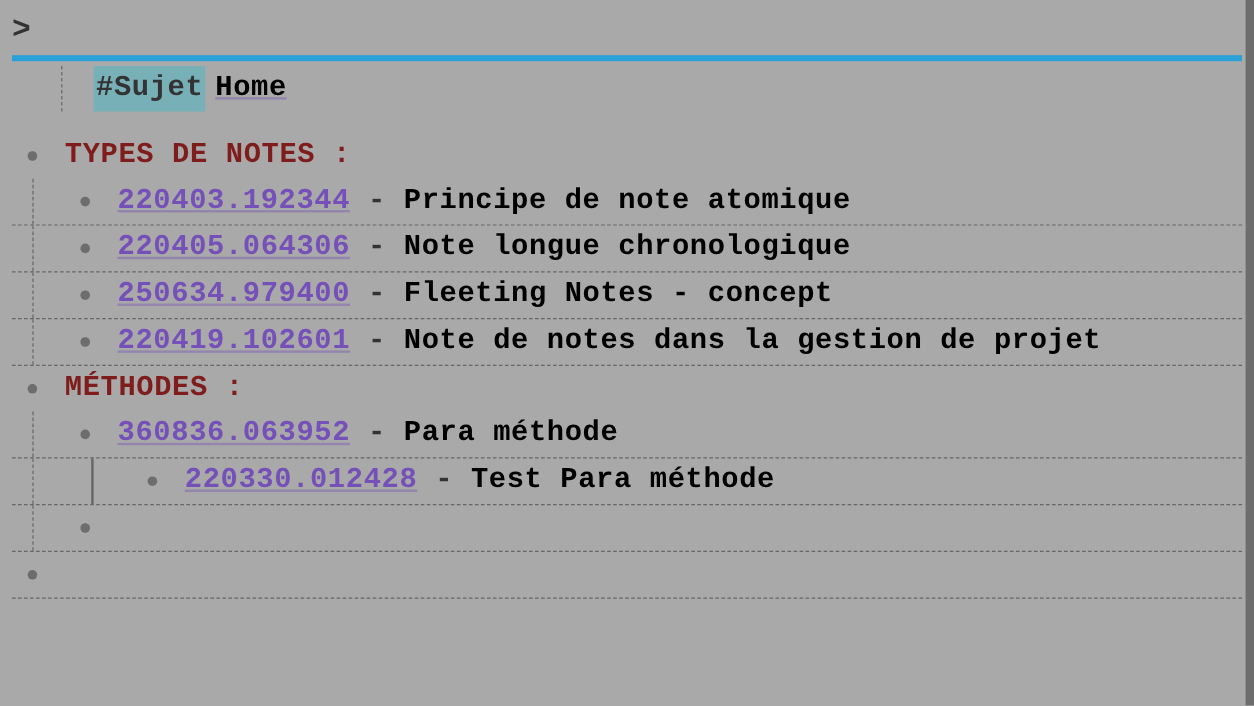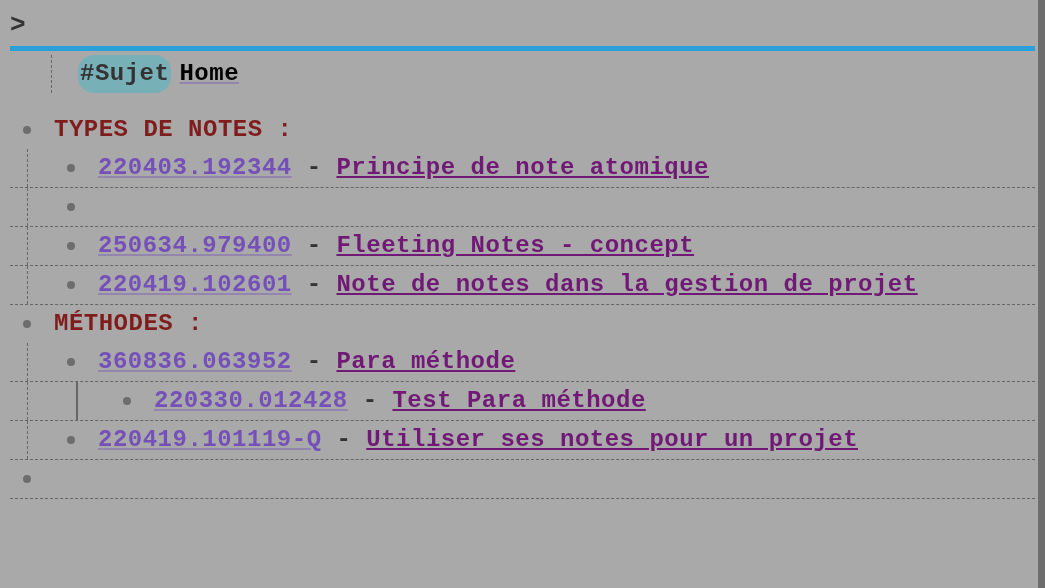--- a/index.html
+++ b/index.html
@@ -130,24 +130,23 @@
     color: #000000;
     text-decoration: underline;
     text-decoration-color: rgba(117,80,184,0.4);
     margin-left: 8px;
   }
   .tag {
     background: #78b0b8;
     color: #333;
     padding: 0 2px;
     margin-left: 0;
-    border-radius: 16px;
   }
   .sep { color: #333; }
-  .desc { color: #701a75; text-decoration: underline; }
+  .desc { color: #000000; }
 
   .top-row .text-col {
     display: flex;
     align-items: center;
   }
 
   .indent-spacer {
     width: 14px;
     flex-shrink: 0;
   }
@@ -198,20 +197,23 @@
       </div>
     </div>
 
     <div class="row">
       <div class="guide">
           <div class="vl"></div>
         </div>
       <div class="bullet-col">
           <div class="bullet"></div>
         </div>
+      <div class="text-col">
+        <span class="link-id">220405.064306</span><span class="sep"> - </span><span class="desc">Note longue chronologique</span>
+      </div>
     </div>
 
     <div class="row">
       <div class="guide">
           <div class="vl"></div>
         </div>
       <div class="bullet-col">
           <div class="bullet"></div>
         </div>
       <div class="text-col">
@@ -265,23 +267,20 @@
       </div>
     </div>
 
     <div class="row">
       <div class="guide">
           <div class="vl"></div>
         </div>
       <div class="bullet-col">
           <div class="bullet"></div>
         </div>
-      <div class="text-col">
-        <span class="link-id">220419.101119-Q</span><span class="sep"> - </span><span class="desc">Utiliser ses notes pour un projet</span>
-      </div>
     </div>
 
     <div class="row">
       <div class="col0">
           <div class="bullet"></div>
         </div>
       <div class="text-col"></div>
     </div>
 
   </div>

